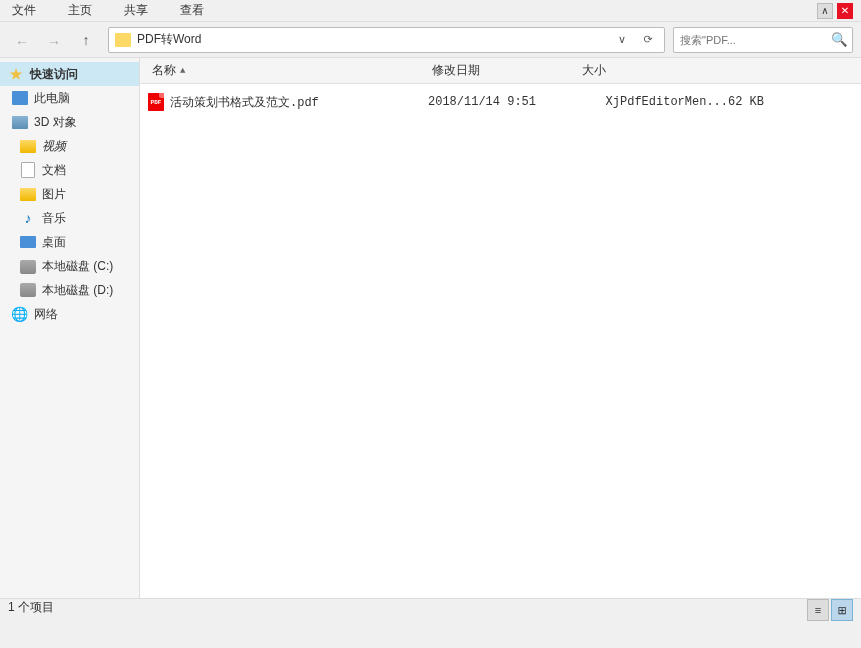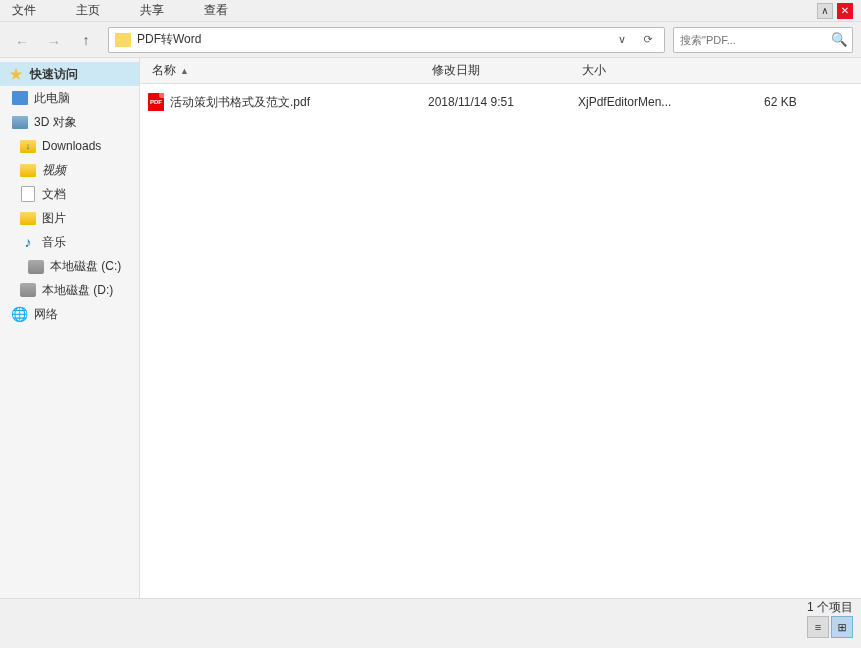--- a/index.html
+++ b/index.html
@@ -13,21 +13,21 @@
       color: #333;
     }
 
     
     .menu-bar {
       background: #f0f0f0;
       height: 22px;
       display: flex;
       align-items: center;
       padding: 0 8px;
-      gap: 32px;
+      gap: 24px;
       border-bottom: 1px solid #ddd;
     }
     .menu-item {
       font-size: 12px;
       color: #333;
       cursor: pointer;
       padding: 2px 4px;
     }
     .menu-bar-right {
       margin-left: auto;
@@ -241,20 +241,21 @@
     .icon-network {
       color: #0070c0;
       font-size: 14px;
     }
 
     
     .content-area {
       flex: 1;
       background: white;
       overflow: auto;
+      font-family: Liberation Mono, monospace;
     }
 
     
     .col-headers {
       display: flex;
       align-items: center;
       padding: 0 8px;
       height: 26px;
       border-bottom: 1px solid #e0e0e0;
       background: #f5f5f5;
@@ -289,22 +290,22 @@
     }
     .file-cell {
       font-size: 12px;
       color: #333;
       display: flex;
       align-items: center;
       gap: 6px;
     }
     .file-name-cell { flex: 0 0 280px; align-items: flex-end; }
     .file-date-cell { flex: 0 0 150px; }
-    .file-type-cell { flex: 0 0 150px; }
-    .file-size-cell { flex: 0 0 80px; text-align: right; margin-left: 36px; }
+    .file-type-cell { flex: 0 0 150px; justify-content: flex-end; }
+    .file-size-cell { flex: 0 0 80px; text-align: right; }
 
     
     .pdf-icon {
       width: 16px;
       height: 18px;
       background: #e00;
       border-radius: 1px;
       display: flex;
       align-items: center;
       justify-content: center;
@@ -322,24 +323,23 @@
       background: #ff6666;
       border-bottom-left-radius: 2px;
     }
 
     
     .status-bar {
       height: 28px;
       background: #f0f0f0;
       border-top: 1px solid #ddd;
       display: flex;
-      align-items: flex-end;
+      align-items: flex-start;
       padding: 0 8px;
       justify-content: space-between;
-      flex-direction: column;
     }
     .status-text { font-size: 12px; color: #333; }
     .view-toggle {
       display: flex;
       gap: 2px;
     }
     .view-btn {
       width: 22px;
       height: 22px;
       background: #ddd;
@@ -404,57 +404,57 @@
       <span class="sidebar-label">此电脑</span>
     </div>
 
     <div class="sidebar-item" style="">
       <div class="sidebar-icon">
         <div class="icon-folder-3d"></div>
       </div>
       <span class="sidebar-label">3D 对象</span>
     </div>
 
+
+    <div class="sidebar-item" style="padding-left: 20px; font-style: italic;">
+      <div class="sidebar-icon">
+        <div class="icon-video"></div>
+      </div>
+      <span class="sidebar-label">视频</span>
+    </div>
+
     <div class="sidebar-item" style="padding-left: 20px;">
       <div class="sidebar-icon">
-        <div class="icon-download-folder"></div>
-      </div>
-      <span class="sidebar-label">Downloads</span>
-    </div>
-
-    <div class="sidebar-item" style="padding-left: 20px; font-style: italic;">
-      <div class="sidebar-icon">
-        <div class="icon-video"></div>
-      </div>
-      <span class="sidebar-label">视频</span>
+        <div class="icon-doc"></div>
+      </div>
+      <span class="sidebar-label">文档</span>
     </div>
 
     <div class="sidebar-item" style="padding-left: 20px;">
       <div class="sidebar-icon">
-        <div class="icon-doc"></div>
-      </div>
-      <span class="sidebar-label">文档</span>
+        <div class="icon-picture"></div>
+      </div>
+      <span class="sidebar-label">图片</span>
     </div>
 
     <div class="sidebar-item" style="padding-left: 20px;">
       <div class="sidebar-icon">
-        <div class="icon-picture"></div>
-      </div>
-      <span class="sidebar-label">图片</span>
+        <span class="icon-music">♪</span>
+      </div>
+      <span class="sidebar-label">音乐</span>
     </div>
 
     <div class="sidebar-item" style="padding-left: 20px;">
       <div class="sidebar-icon">
-        <span class="icon-music">♪</span>
-      </div>
-      <span class="sidebar-label">音乐</span>
-    </div>
-
-
-    <div class="sidebar-item" style="padding-left: 28px; align-items: flex-end;">
+        <div class="icon-desktop"></div>
+      </div>
+      <span class="sidebar-label">桌面</span>
+    </div>
+
+    <div class="sidebar-item" style="padding-left: 20px; align-items: flex-end;">
       <div class="sidebar-icon">
         <div class="icon-disk"></div>
       </div>
       <span class="sidebar-label">本地磁盘 (C:)</span>
     </div>
 
     <div class="sidebar-item" style="padding-left: 20px;">
       <div class="sidebar-icon">
         <div class="icon-disk"></div>
       </div>

